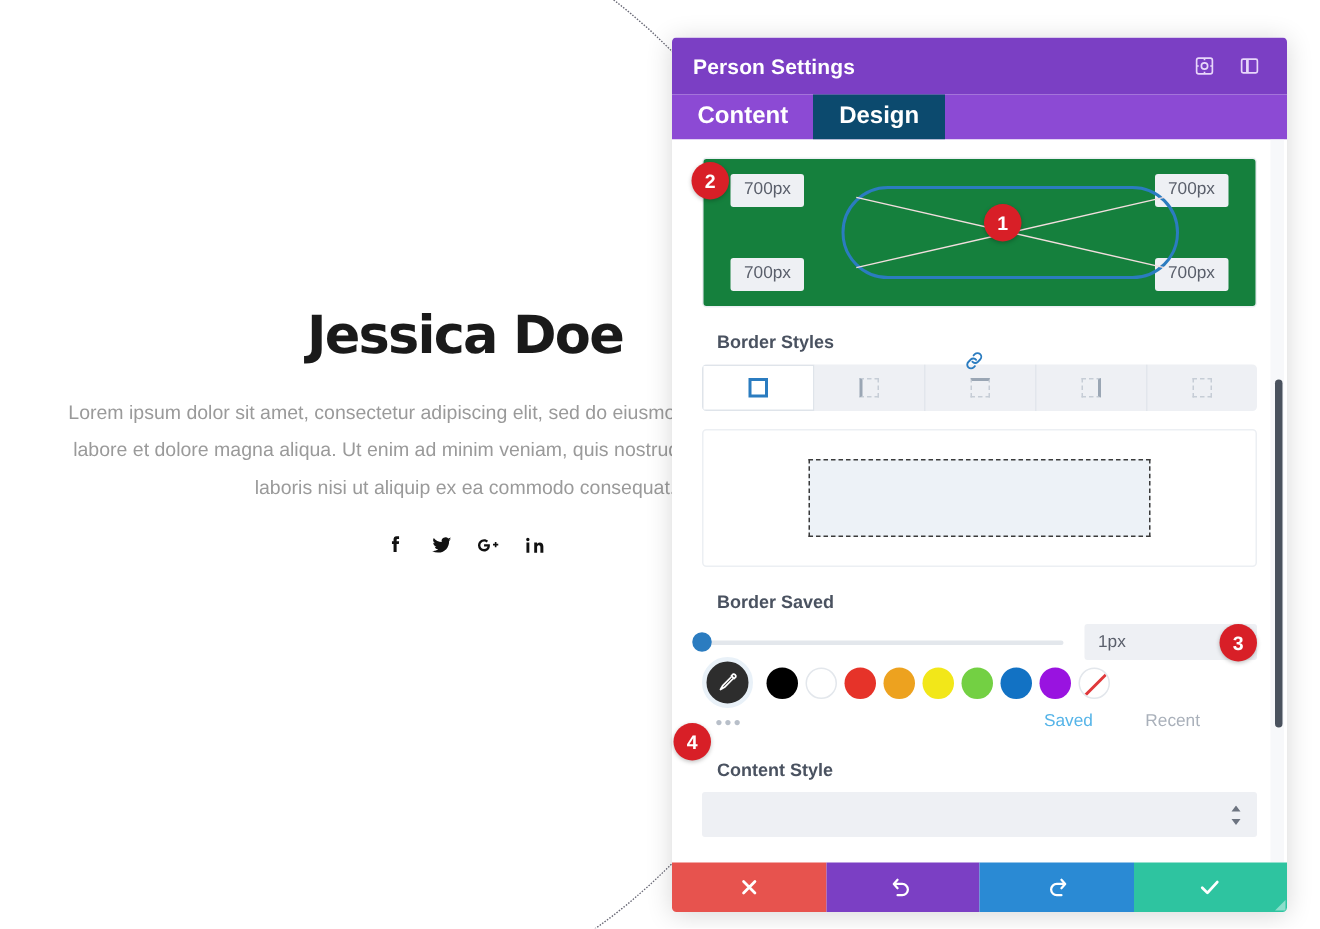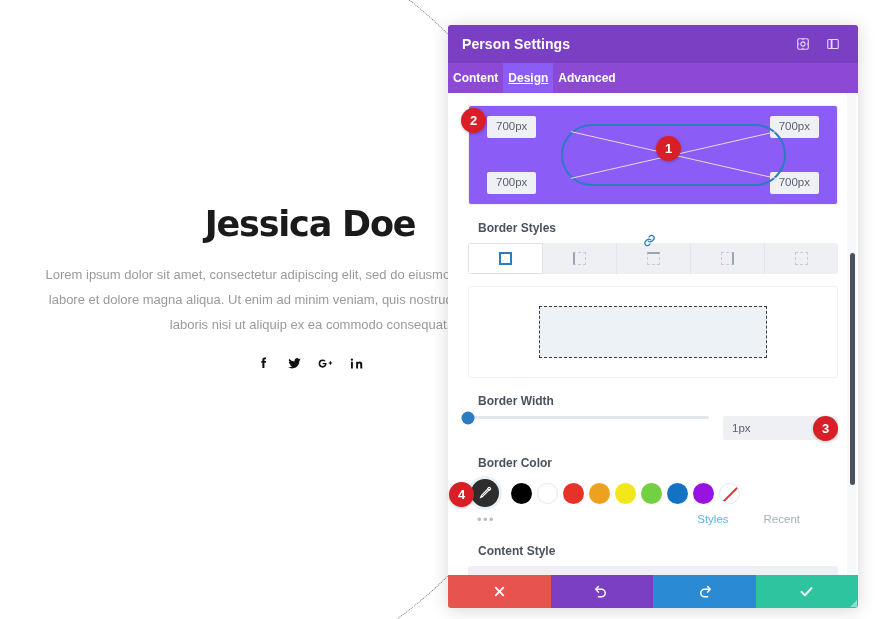--- a/index.html
+++ b/index.html
@@ -119,48 +119,48 @@
   }
   .header-icon-btn svg { display: block; }
 
   #modal-tabs {
     background: #8c4ad4;
     height: 30px;
     display: flex;
     flex: 0 0 auto;
   }
   .modal-tab {
-    padding: 0 5px;
+    padding: 0 17px;
     height: 30px;
     display: flex;
     align-items: center;
     color: #ffffff;
-    font-size: 12px;
+    font-size: 16px;
     font-weight: bold;
     cursor: pointer;
     white-space: nowrap;
   }
-  .modal-tab.active { background: #8b5cf6; text-decoration: underline; }
+  .modal-tab.active { background: #0c4a6e; }
 
   #modal-body {
     flex: 1 1 auto;
     position: relative;
     background: #ffffff;
     overflow: hidden;
     padding: 12px 20px 0 20px;
     box-sizing: border-box;
   }
 
   
   #radius-card {
     border: 1px solid #eceff3;
     border-radius: 3px;
     height: 98px;
     position: relative;
-    background: #8b5cf6;
+    background: #15803d;
   }
   .radius-field {
     position: absolute;
     background: #eef0f4;
     color: #5a5f6b;
     font-size: 11.5px;
     padding: 4px 9px;
     border-radius: 2px;
     line-height: 1.2;
     cursor: text;
@@ -268,21 +268,21 @@
     width: 228px;
     height: 52px;
     background: #edf2f7;
     border: 1px dashed #3a3a3a;
     box-sizing: border-box;
   }
 
   
   #width-row {
     display: flex;
-    align-items: flex-start;
+    align-items: center;
     gap: 14px;
   }
   #slider-track {
     flex: 1 1 auto;
     height: 3px;
     background: #e3e7ec;
     border-radius: 2px;
     position: relative;
     cursor: pointer;
   }
@@ -495,21 +495,20 @@
       <svg width="14" height="14" viewBox="0 0 20 20" fill="none" stroke="currentColor" stroke-width="1.6">
         <rect x="2.5" y="3.5" width="15" height="13" rx="1.5"></rect>
         <path d="M8 3.5v13" stroke-width="2.6"></path>
       </svg>
     </div>
   </div>
 
   <div id="modal-tabs">
     <div class="modal-tab">Content</div>
     <div class="modal-tab active">Design</div>
-    <div class="modal-tab">Advanced</div>
   </div>
 
   <div id="modal-body">
 
     <div id="radius-card">
       <div class="radius-field" id="rf-tl">700px</div>
       <div class="radius-field" id="rf-tr">700px</div>
       <div class="radius-field" id="rf-bl">700px</div>
       <div class="radius-field" id="rf-br">700px</div>
       <div id="radius-shape">
@@ -542,50 +541,49 @@
         </div>
       <div class="bs-item">
           <span class="bs-box dashed-all"></span>
         </div>
     </div>
 
     <div id="preview-card">
       <div id="preview-box"></div>
     </div>
 
-    <div class="section-label">Border Width</div>
+    <div class="section-label">Border Saved</div>
     <div id="width-row">
       <div id="slider-track">
         <div id="slider-handle"></div>
       </div>
       <div id="width-value">1px</div>
     </div>
 
-    <div class="section-label">Border Color</div>
     <div id="swatch-row">
       <div id="picker-swatch">
         <svg width="14" height="14" viewBox="0 0 24 24" fill="none" stroke="#ffffff" stroke-width="2" stroke-linecap="round" stroke-linejoin="round">
           <path d="M18.5 2.5a2.5 2.5 0 0 1 3 3l-2 2-3-3 2-2z"></path>
           <path d="M16 6 6.5 15.5 4 20l4.5-2.5L18 8"></path>
         </svg>
       </div>
       <span class="swatch" style="background:#000000"></span>
       <span class="swatch white" style="background:#ffffff"></span>
       <span class="swatch" style="background:#e63329"></span>
       <span class="swatch" style="background:#eda21f"></span>
       <span class="swatch" style="background:#f2e719"></span>
       <span class="swatch" style="background:#73d043"></span>
       <span class="swatch" style="background:#1272c4"></span>
       <span class="swatch" style="background:#9913e0"></span>
       <span class="swatch transparent"></span>
     </div>
     <div id="swatch-meta">
       <span id="swatch-dots">•••</span>
       <span id="swatch-tabs">
-        <span id="tab-saved">Styles</span>
+        <span id="tab-saved">Saved</span>
         <span id="tab-recent">Recent</span>
       </span>
     </div>
 
     <div class="section-label">Content Style</div>
     <div id="border-style-select">
 
       <span class="caret">
         <svg width="8" height="13" viewBox="0 0 8 13" fill="currentColor">
             <path d="M4 0 7 4H1zM4 13 1 9h6z"></path>

